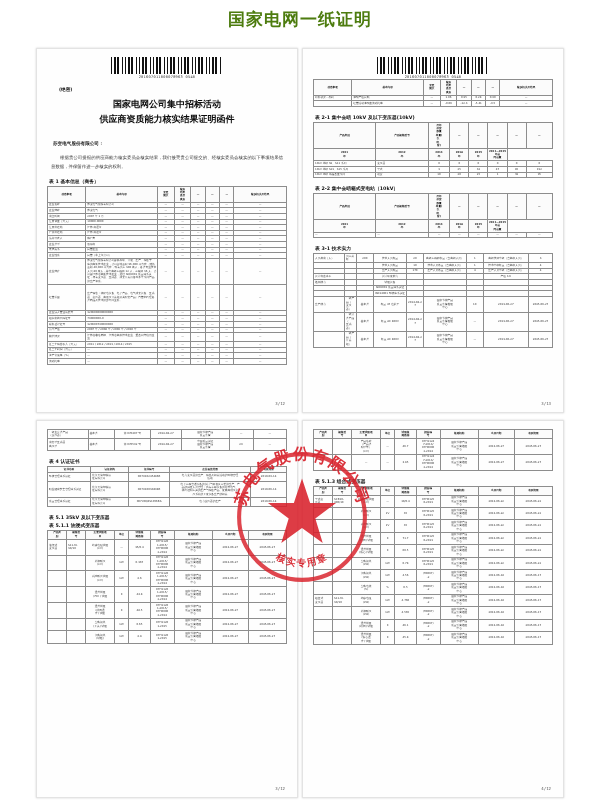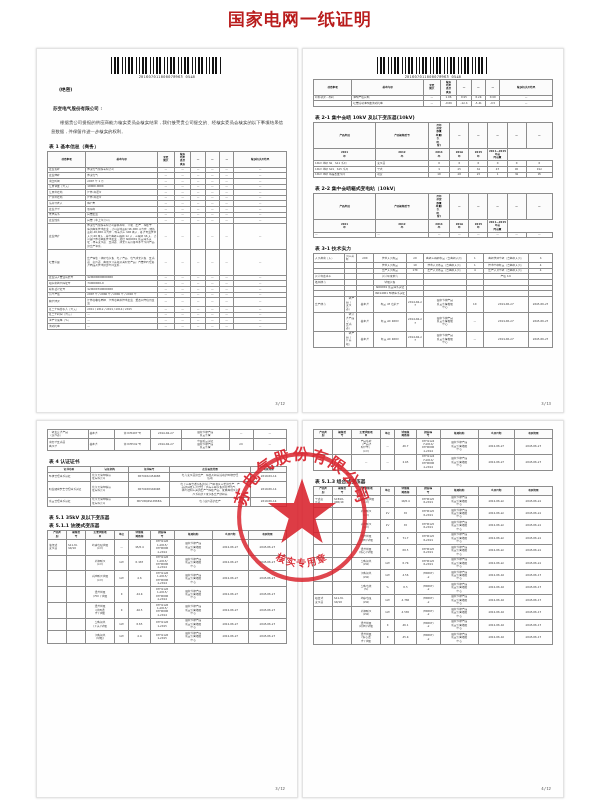--- a/index.html
+++ b/index.html
@@ -8,21 +8,21 @@
     width:600px; height:812px;
     background:#ffffff;
     font-family:"DejaVu Sans","Liberation Sans",sans-serif;
     overflow:hidden;
     position:relative;
   }
   
   .doc-title{
     position:absolute; left:0; top:8px; width:600px;
     text-align:center;
-    font-size:17px; font-weight:bold; color:#b91c1c;
+    font-size:17px; font-weight:bold; color:#4d7c0f;
     letter-spacing:1px;
     font-family:"DejaVu Serif","Liberation Serif",serif;
   }
 
   
   .sheet{
     position:absolute;
     background:#fefefe;
     border:1px solid #e3e3e3;
     box-shadow:0 0 2px rgba(0,0,0,.18);
@@ -102,20 +102,24 @@
 
 <div class="doc-title">国家电网一纸证明</div>
 
 <div class="sheet" id="sheet-tl">
   <div class="pad">
     <div class="barcode-wrap">
       <div class="barcode"></div>
       <div class="barcode-num">201607011000078963 0540</div>
     </div>
     <div class="confidential">(绝密)</div>
+    <div class="letter-title">
+      <div>国家电网公司集中招标活动</div>
+      <div>供应商资质能力核实结果证明函件</div>
+    </div>
     <div class="addressee">苏变电气股份有限公司：</div>
     <div class="para">根据贵公司提报的供应商能力核实委员会核实结果，我们接受贵公司提交的、经核实委员会核实的以下事项结果信息数据，并保留作进一步核实的权利。</div>
     <div class="tbl-caption">表 1 基本信息（商务）</div>
     <table class="minitbl" id="tbl1">
       <colgroup>
           <col style="width:16%">
           <col style="width:30%">
           <col style="width:7%">
           <col style="width:7%">
           <col style="width:6%">

